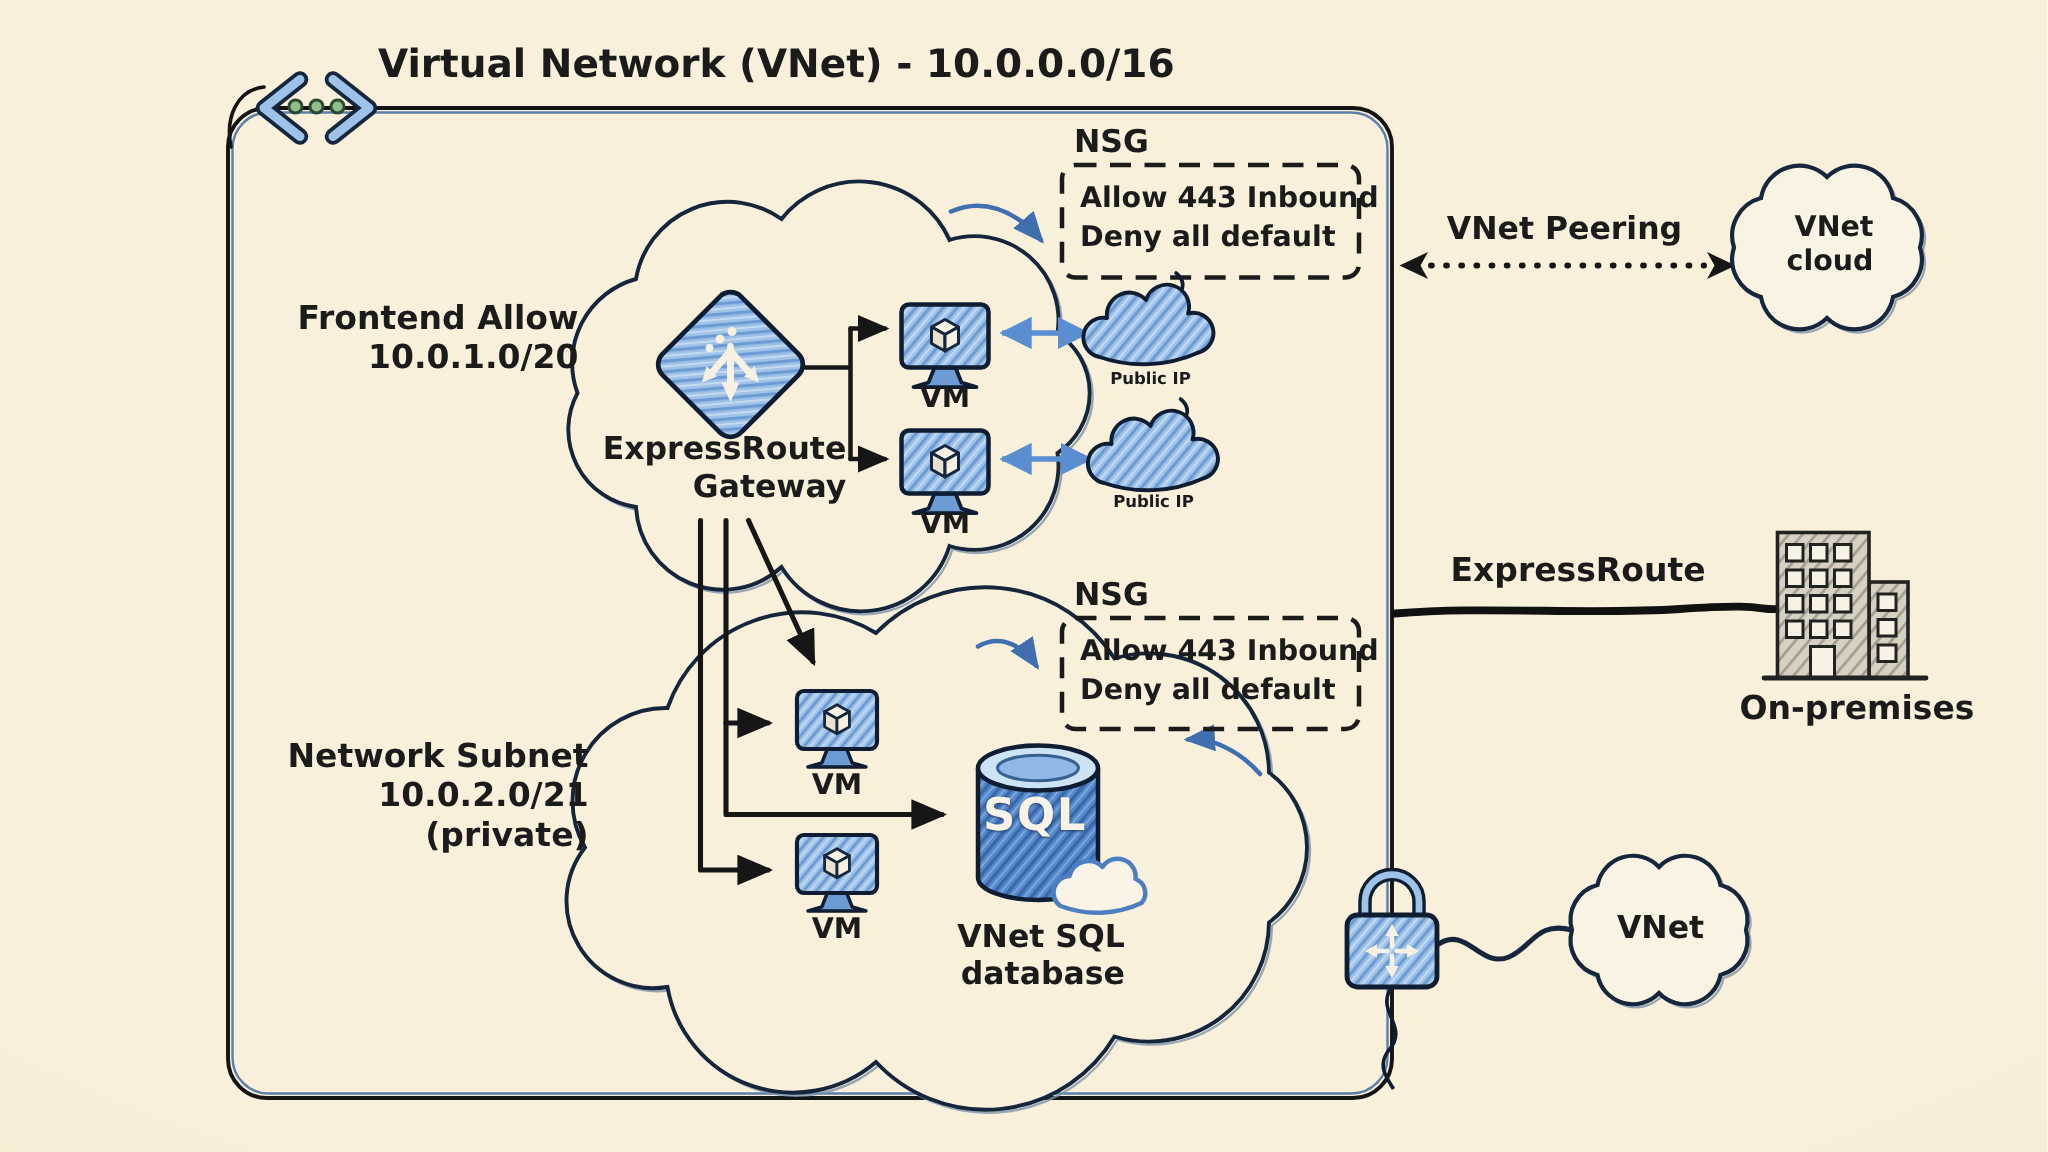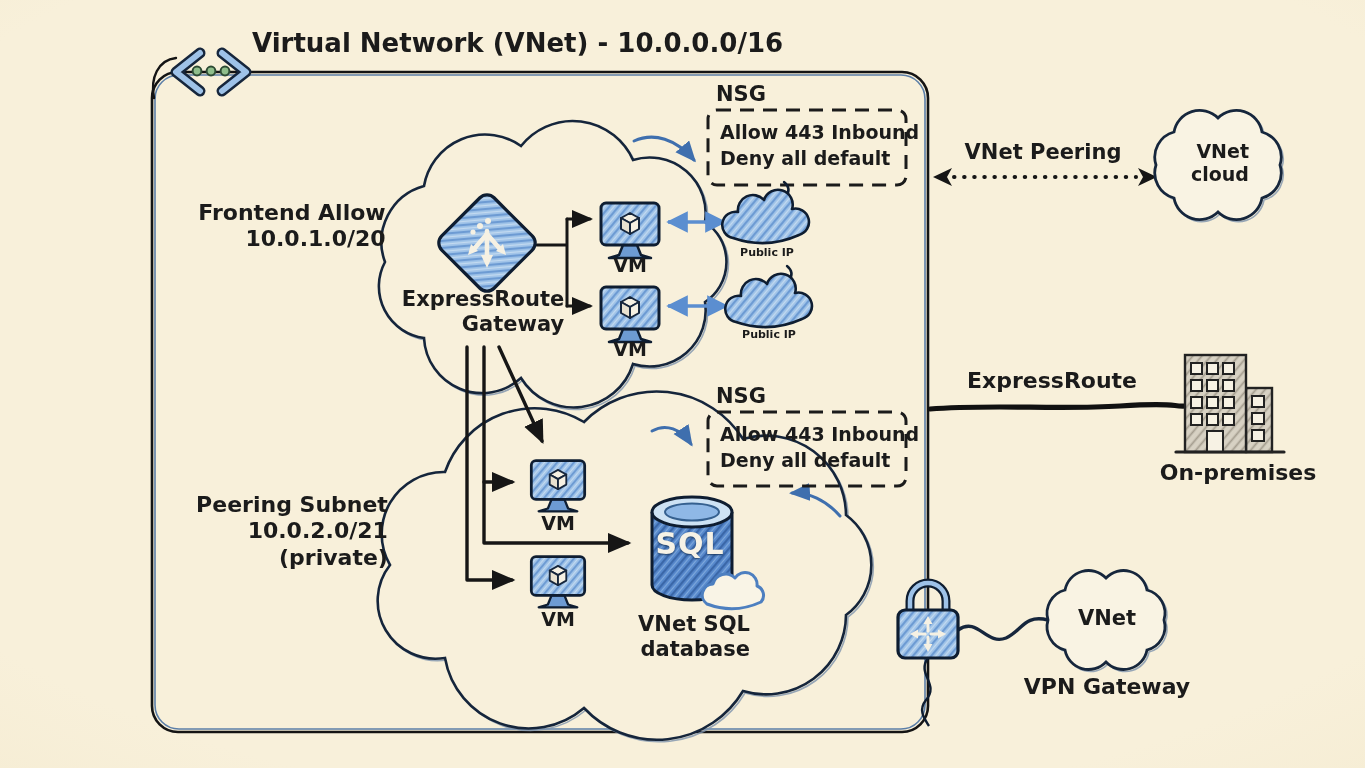--- a/index.html
+++ b/index.html
@@ -215,21 +215,21 @@
 </svg>
 
 <div class="label-left t27" style="left:252px;top:26px;">Virtual Network (VNet) - 10.0.0.0/16</div>
 
 <div class="label t23" style="left:292px;top:200px;">
   <div>Frontend Allow</div>
   <div>10.0.1.0/20</div>
 </div>
 
 <div class="label t23" style="left:292px;top:492px;">
-  <div>Peering Subnet</div>
+  <div>Network Subnet</div>
   <div>10.0.2.0/21</div>
   <div>(private)</div>
 </div>
 
 <div class="label t22" style="left:483px;top:287px;">
   <div>ExpressRoute</div>
   <div>Gateway</div>
 </div>
 
 <div class="label t20" style="left:630px;top:254px;">VM</div>
@@ -261,15 +261,14 @@
 <div class="label t23" style="left:1052px;top:368px;">ExpressRoute</div>
 <div class="label t23" style="left:1238px;top:460px;">On-premises</div>
 
 <div class="label sql-badge" style="left:690px;top:526px;">SQL</div>
 <div class="label t22" style="left:694px;top:612px;">
   <div>VNet SQL</div>
   <div>database</div>
 </div>
 
 <div class="label t22" style="left:1107px;top:606px;">VNet</div>
-<div class="label t23" style="left:1107px;top:674px;">VPN Gateway</div>
 
 </div>
 
 </body></html>

